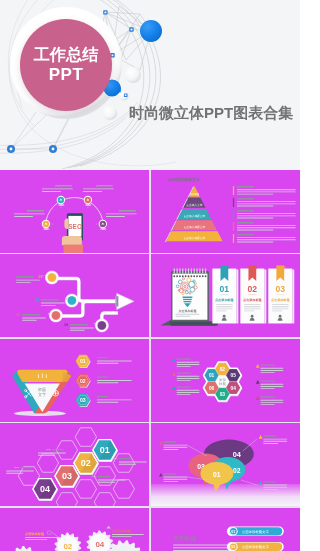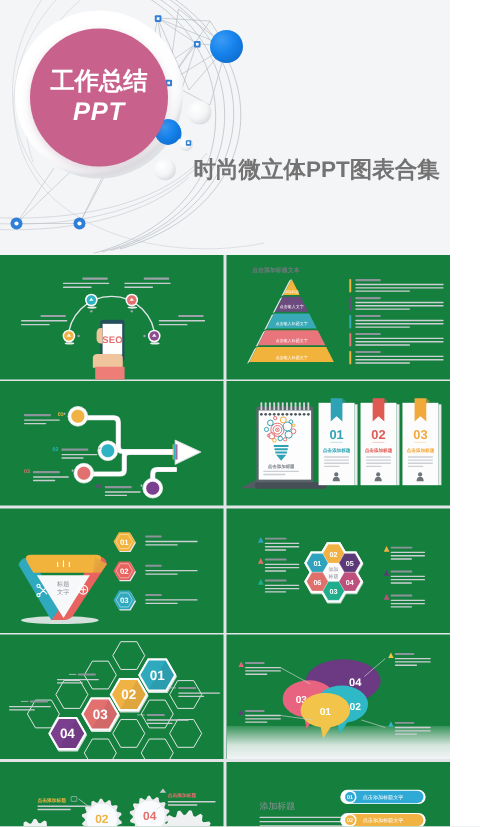--- a/index.html
+++ b/index.html
@@ -11,28 +11,28 @@
   
   
   .hero{position:relative;width:300px;height:169.5px;background:#f4f5f7;overflow:hidden;}
   .hero-svg{position:absolute;left:0;top:0;}
   
   .badge{position:absolute;left:20px;top:19px;width:92px;height:92px;border-radius:50%;
          background:#c8628d;display:flex;flex-direction:column;align-items:center;
          justify-content:center;color:#ffffff;box-shadow:0 2px 6px rgba(120,60,90,.20);}
   
   .badge .l1{font-size:16.2px;font-weight:bold;letter-spacing:0px;line-height:1.2;}
-  .badge .l2{font-size:17px;font-weight:bold;line-height:1.25;letter-spacing:0.5px;font-style:italic;}
+  .badge .l2{font-size:17px;font-weight:bold;line-height:1.25;letter-spacing:0.5px;}
   .hero-title{position:absolute;left:129px;top:104px;font-size:15px;font-weight:bold;
               color:#737373;letter-spacing:0px;white-space:nowrap;}
   
   .grid{position:relative;width:300px;background:#e3e4e7;}
   .row{display:flex;height:83px;position:relative;gap:1.5px;}
   .row+.row{margin-top:1.5px;}
-  .card{position:relative;width:149.25px;height:83px;background:#15803d;overflow:hidden;}
+  .card{position:relative;width:149.25px;height:83px;background:#d946ef;overflow:hidden;}
   .card svg{position:absolute;left:0;top:0;}
   .ttl{fill:#72777e;font-size:4px;font-weight:bold;font-family:"Liberation Sans",sans-serif;}
 </style>
 </head>
 <body>
 
 <div class="page">
 
   <div class="hero">
     <svg class="hero-svg" width="300" height="169" viewBox="0 0 300 169">

